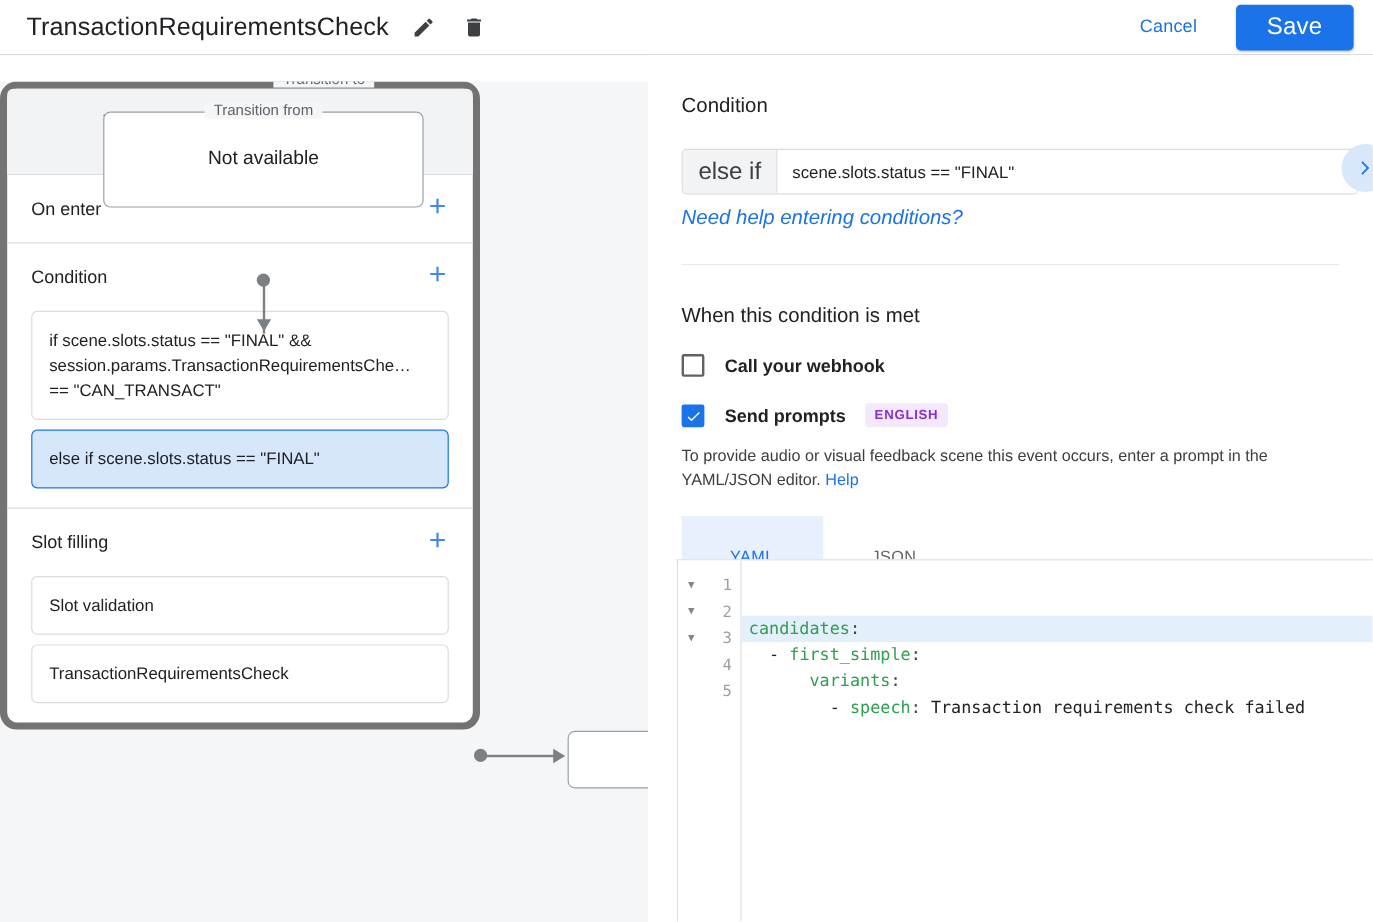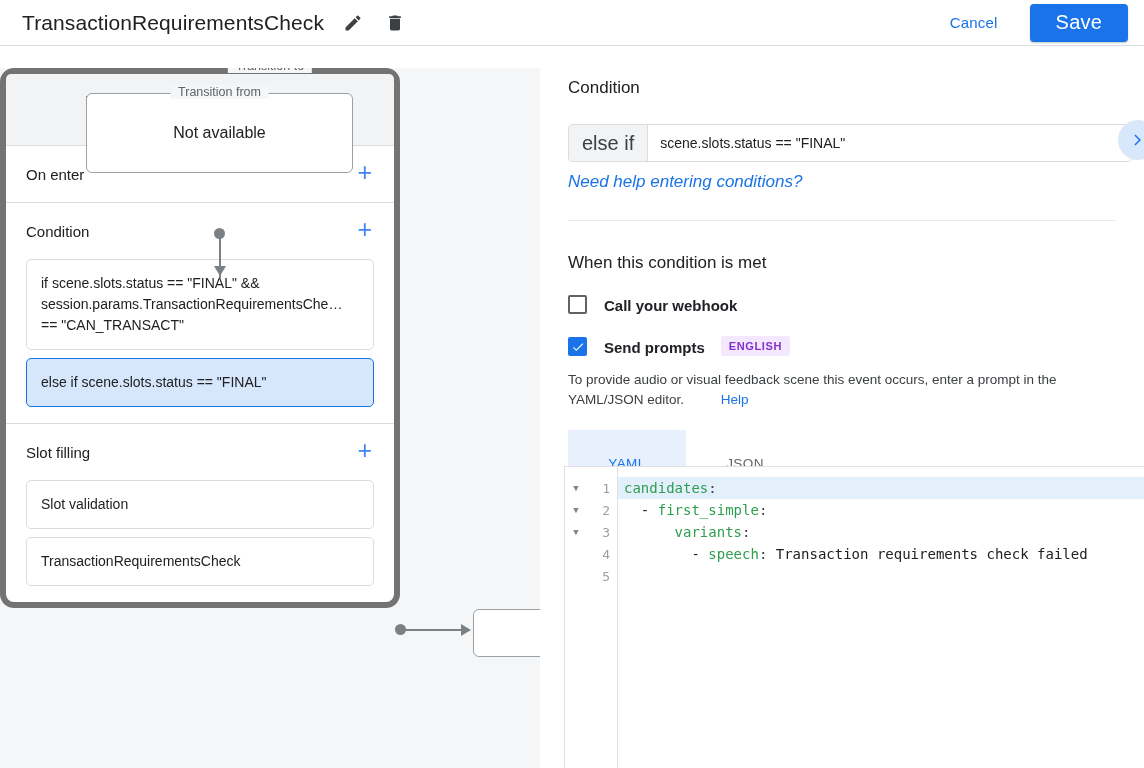--- a/index.html
+++ b/index.html
@@ -285,21 +285,21 @@
     padding: 4px 8px;
     border-radius: 3px;
   }
   .hint {
     margin-top: 14px;
     font-size: 13.5px;
     color: #3c4043;
     line-height: 20px;
     width: 560px;
   }
-  .hint a { color: #1a73e8; text-decoration: none; cursor: pointer; margin-left: 33px; }
+  .hint a { color: #1a73e8; text-decoration: none; cursor: pointer; }
 
   .tabs { display: flex; margin-top: 20px; }
   .tab {
     font-size: 13.5px;
     padding: 26px 0;
     width: 118px;
     text-align: center;
     cursor: pointer;
     letter-spacing: .4px;
     color: #5f6368;
@@ -345,21 +345,21 @@
   }
   .cl {
     height: 22px;
     line-height: 22px;
     font-family: "DejaVu Sans Mono", monospace;
     font-size: 14px;
     color: #202124;
     white-space: pre;
     padding-left: 6px;
   }
-  .cl.hl { background: #e3effb; }
+  .cl.hl { background: #e3effb; margin-top: 36px; }
   .k { color: #2e9e4f; }
   .p { color: #3c4043; }
 </style>
 </head>
 <body>
 
 <div class="topbar">
   <div class="title">TransactionRequirementsCheck</div>
 
   <div class="icon-btn edit-btn">

